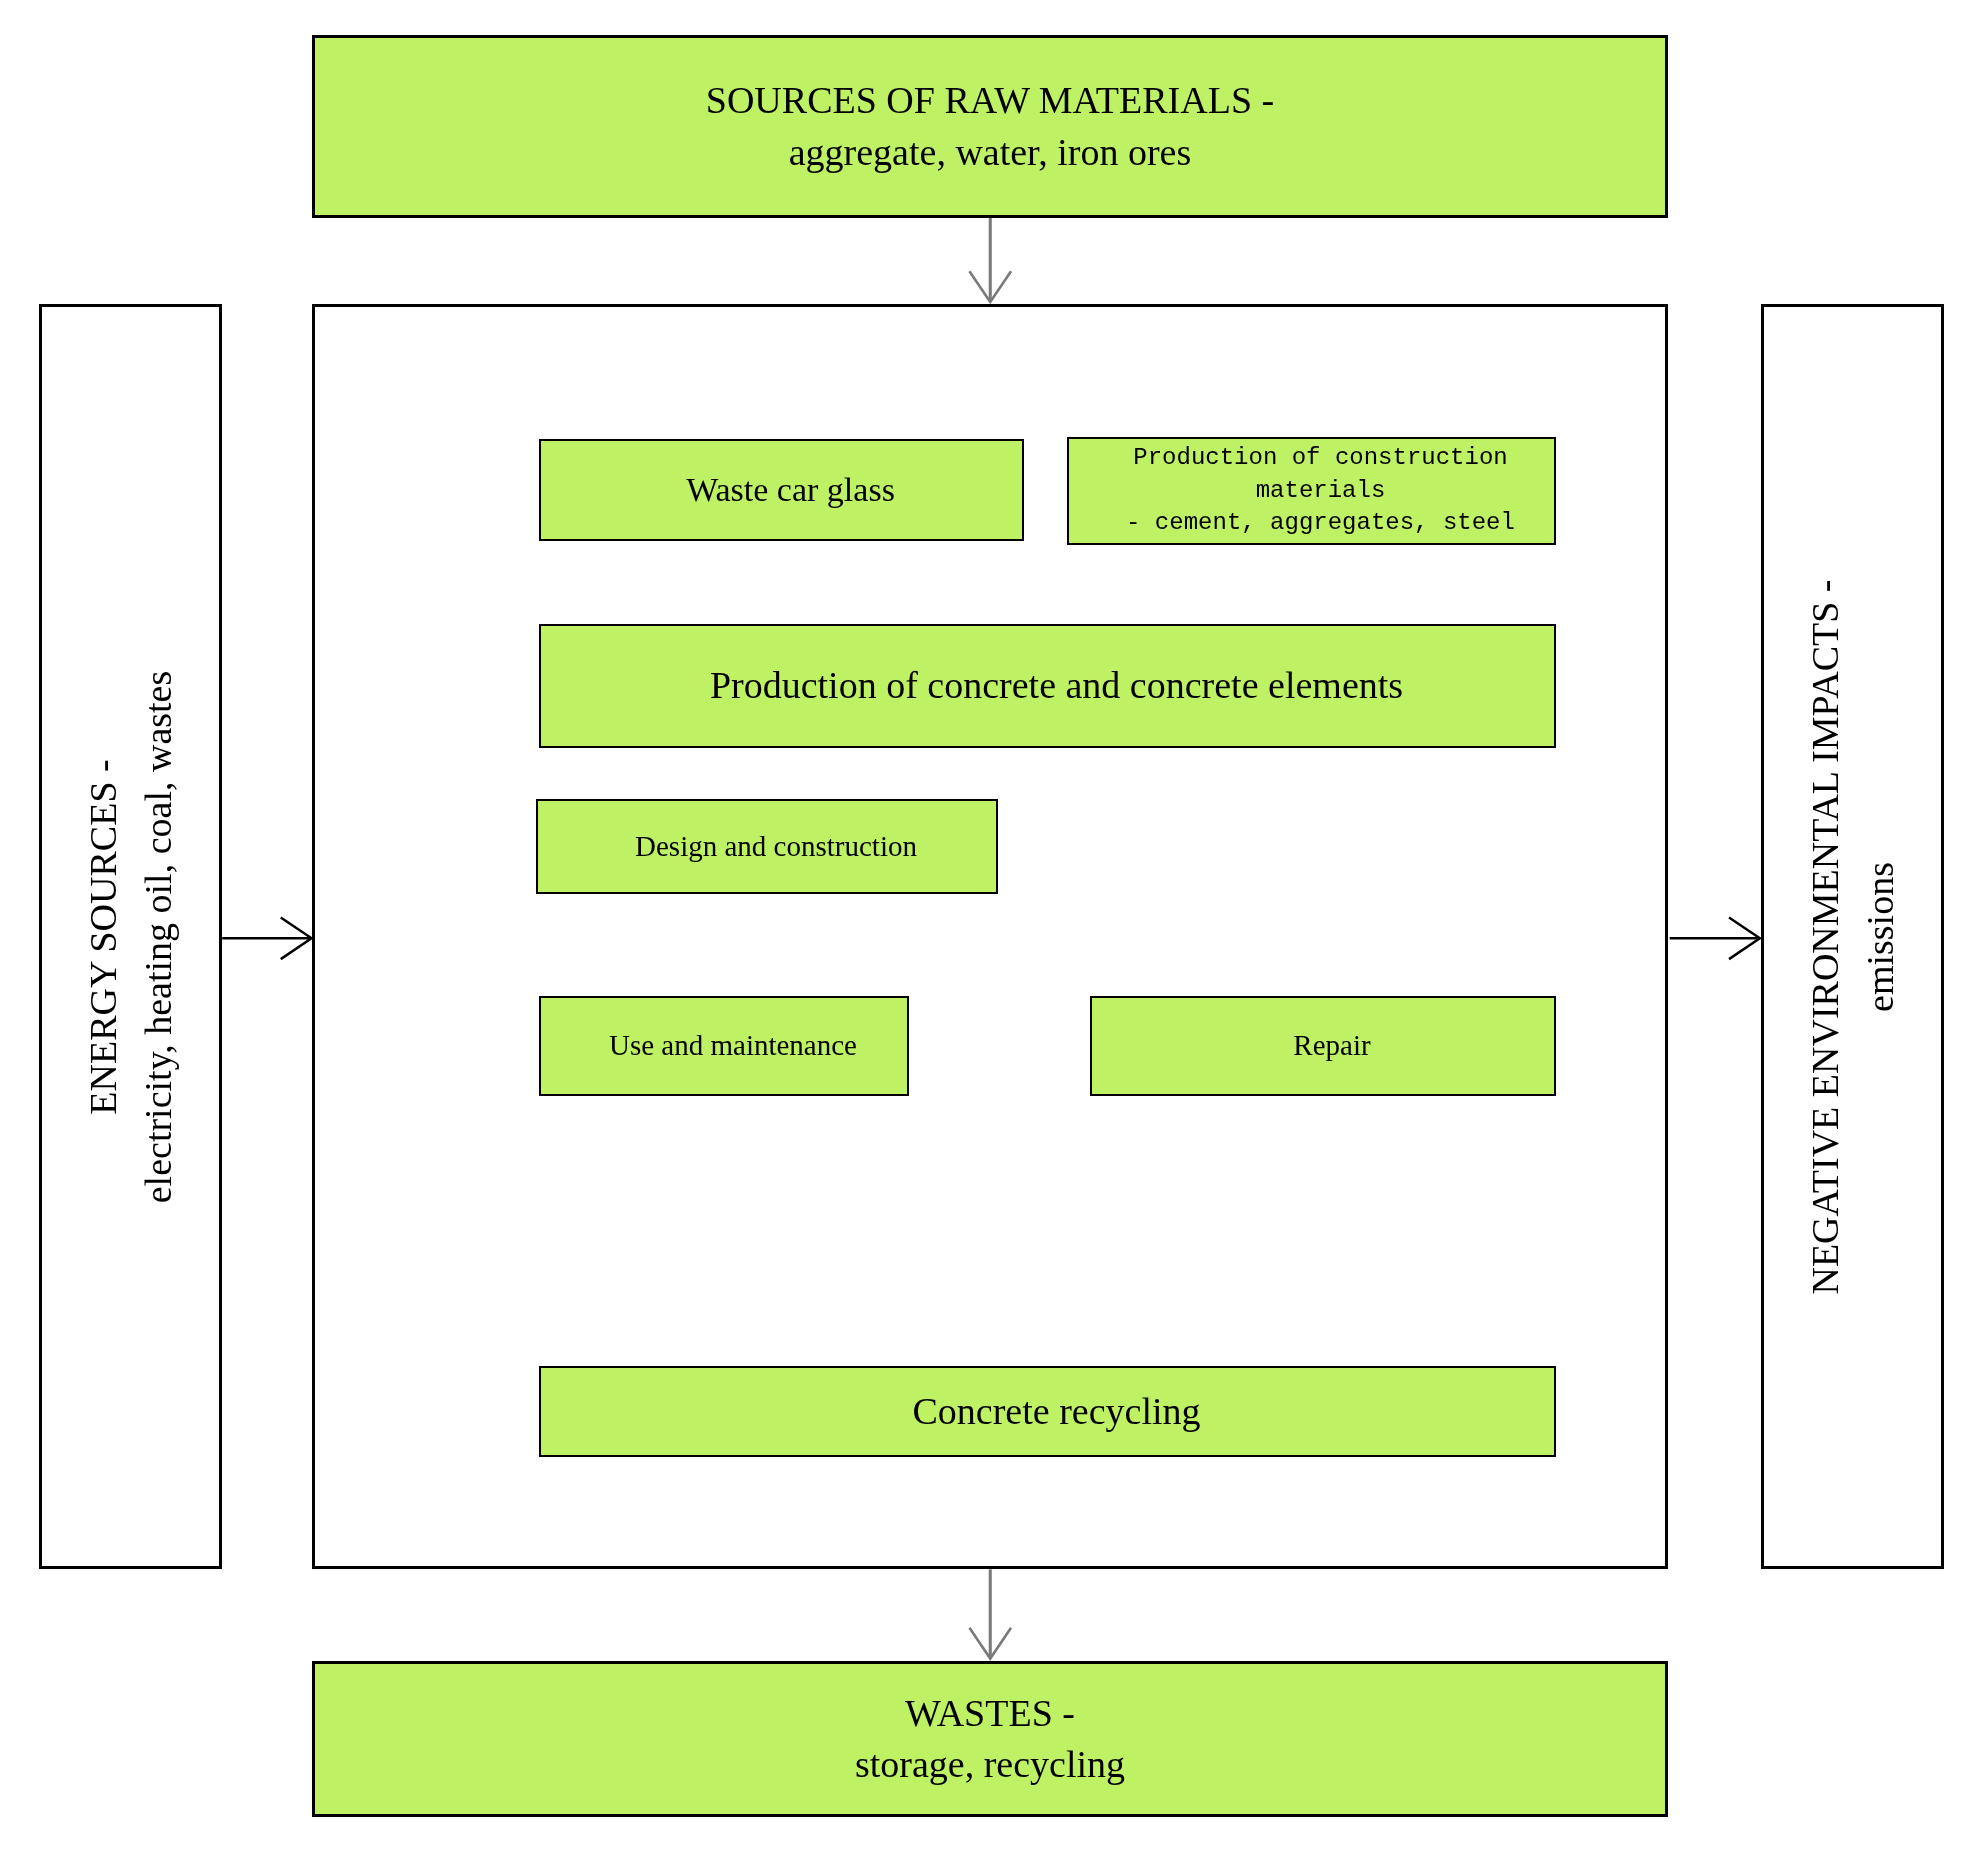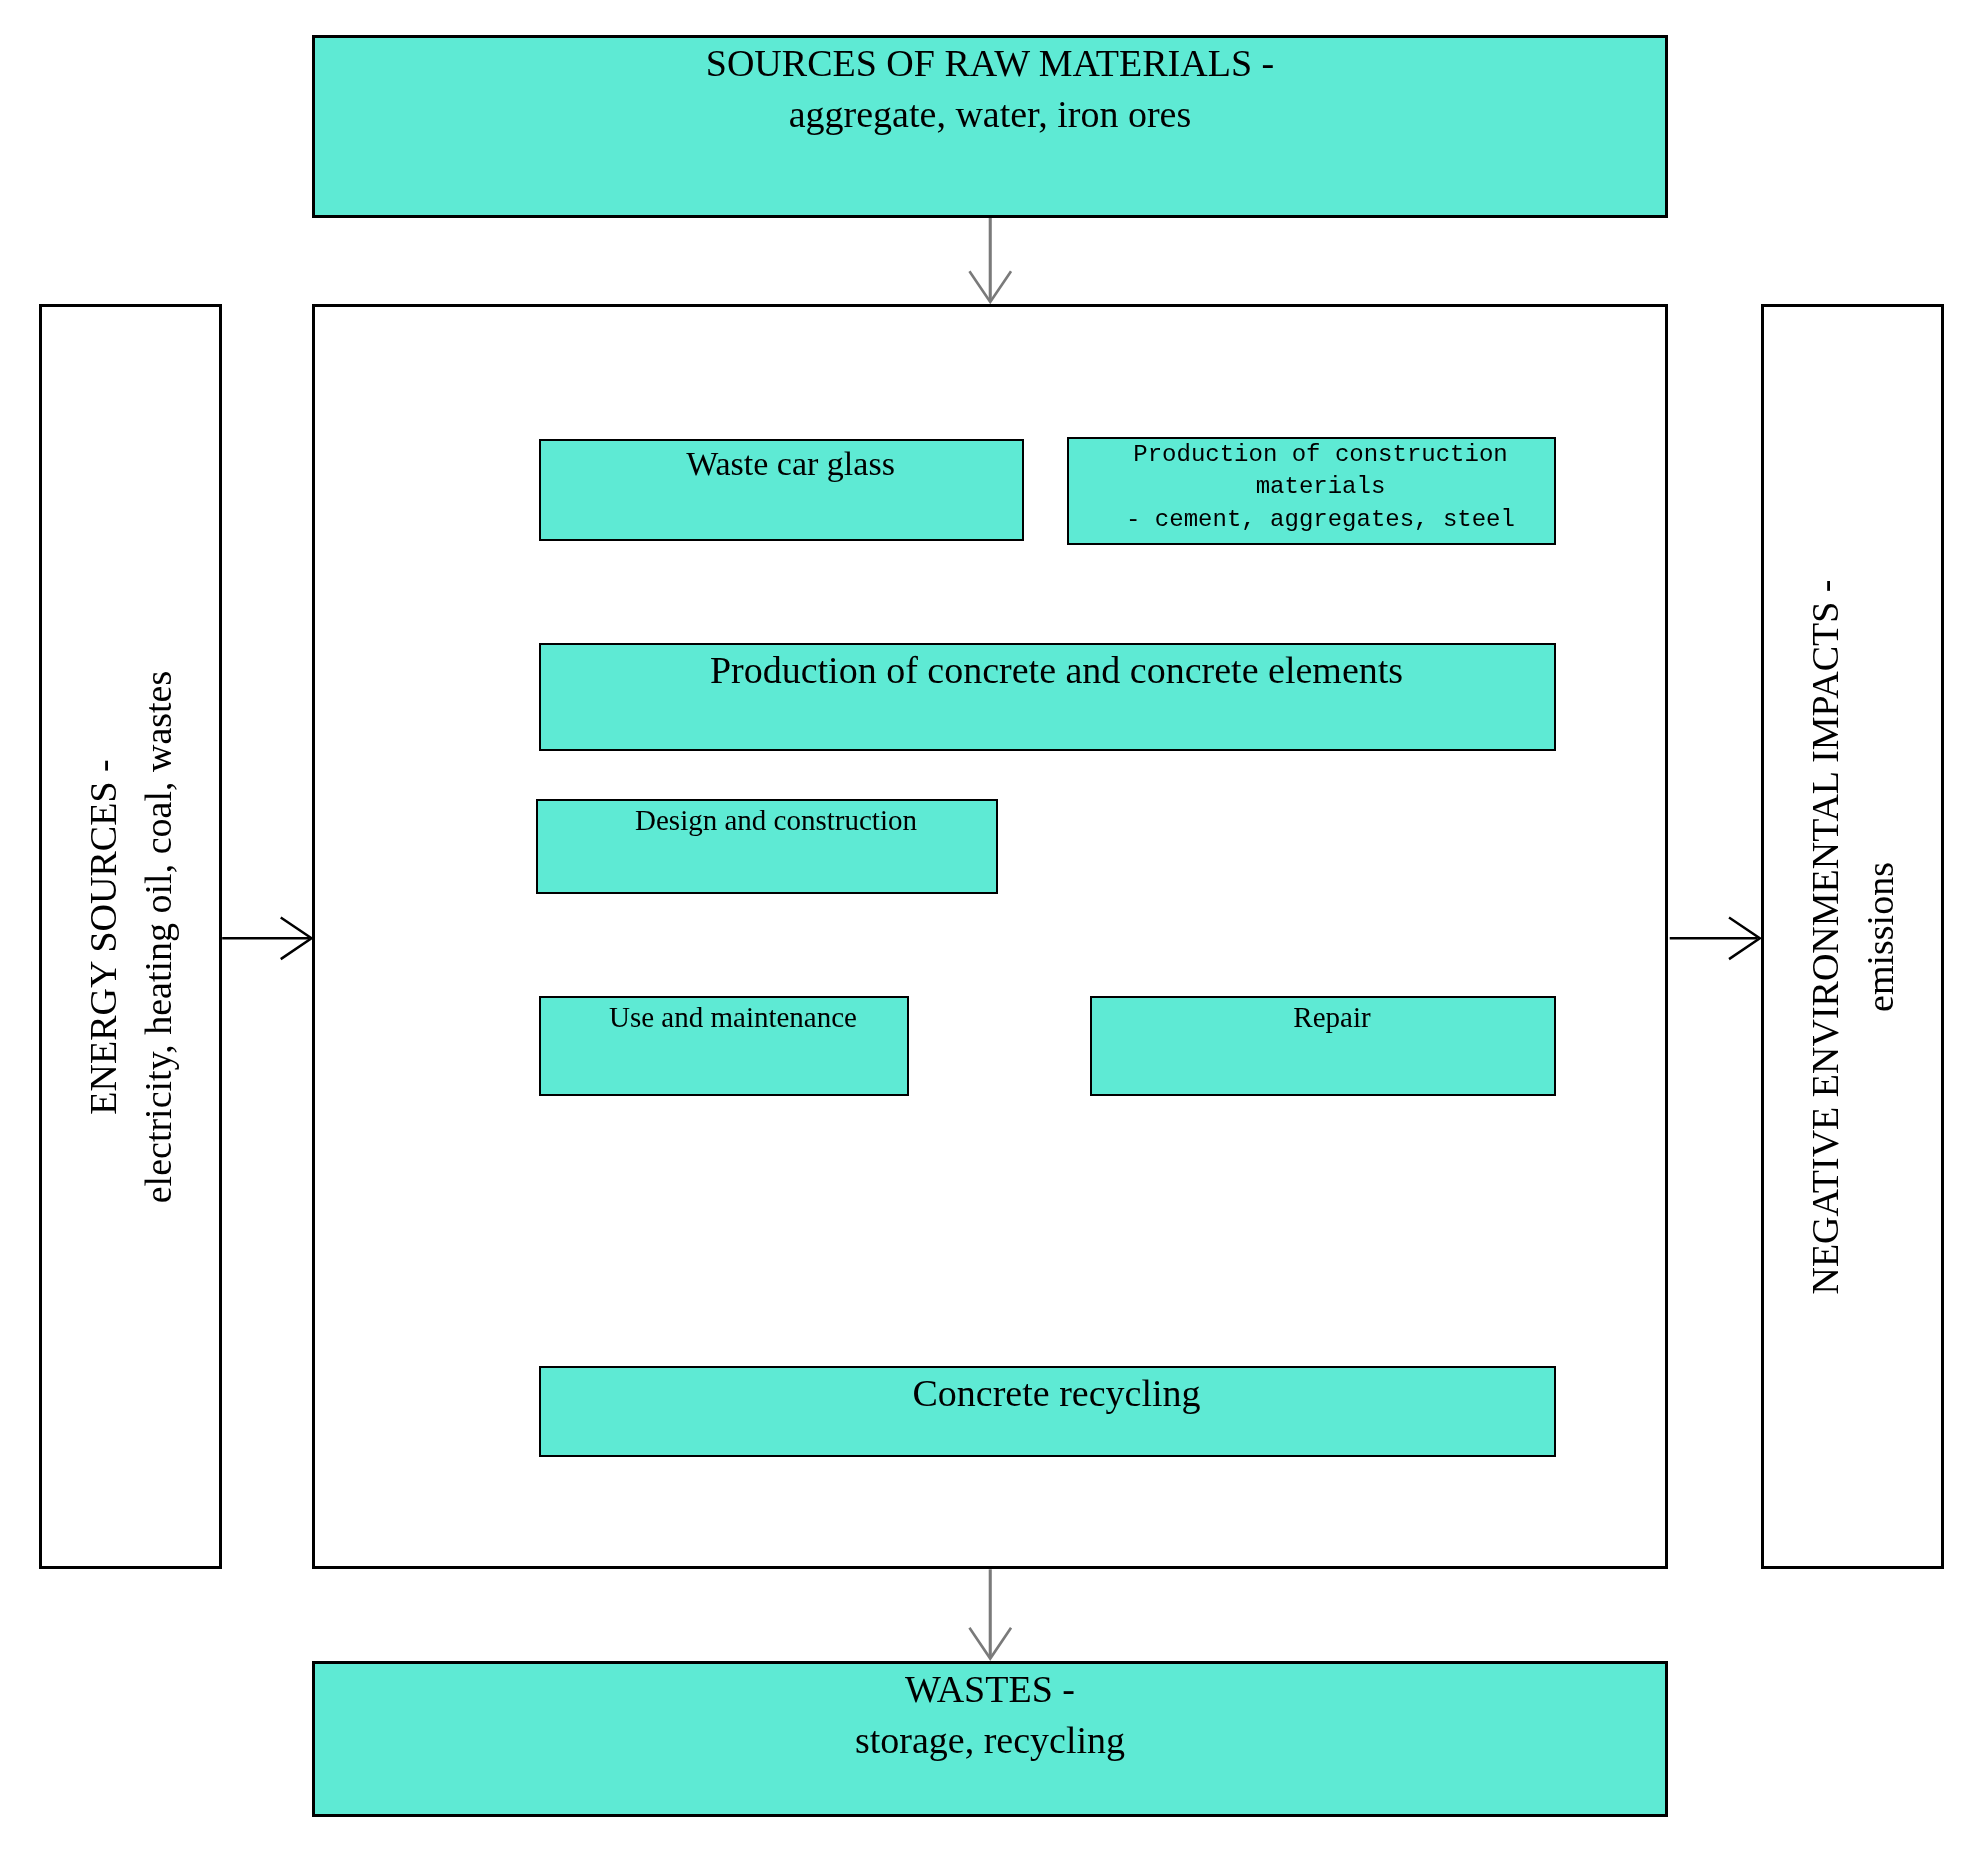--- a/index.html
+++ b/index.html
@@ -1,21 +1,21 @@
 <!DOCTYPE html>
 <html style="font-size:12.3px"><head>
 <meta charset="utf-8">
 <style>
   html,body{margin:0;padding:0;background:#fff;}
   body{width:1962px;height:1872px;position:relative;
        font-family:"Liberation Serif","DejaVu Serif",serif;color:#000;}
   #stage{position:absolute;left:0;top:0;width:1962px;height:1872px;overflow:hidden;}
 
-  .box{position:absolute;border:3.1px solid #000;background:#5eead4;box-sizing:border-box;
-       display:flex;justify-content:center;text-align:center;line-height:1.35;}
+  .box{position:absolute;border:3.1px solid #000;background:#bef264;box-sizing:border-box;
+       display:flex;align-items:center;justify-content:center;text-align:center;line-height:1.35;}
   .thin{border-width:2.3px;padding-left:18px;}
   .vbox{position:absolute;border:3.1px solid #000;background:#fff;box-sizing:border-box;}
   .vtext{position:absolute;left:50%;top:50%;transform:translate(-50%,-50%) rotate(-90deg);
          white-space:nowrap;text-align:center;line-height:1.45;}
 
   .f-big{font-size:38px;}
   .f-mid{font-size:34px;}
   .f-sm{font-size:29px;}
   .f-xs{font-size:24px;}
 
@@ -142,21 +142,21 @@
     <span class="f-mid">Waste car glass</span>
   </div>
 
   <div class="box thin" style="left:1067px;top:437px;width:489px;height:108px;font-family:Liberation Mono, monospace;">
     <div>
       <div class="f-xs">Production of construction materials</div>
       <div class="f-xs">- cement, aggregates, steel</div>
     </div>
   </div>
 
-  <div class="box thin" style="left:539px;top:624px;width:1017px;height:108px;margin-top:19px;">
+  <div class="box thin" style="left:539px;top:624px;width:1017px;height:124px;">
     <span class="f-big">Production of concrete and concrete elements</span>
   </div>
 
   <div class="box thin" style="left:536px;top:799px;width:462px;height:95px;">
     <span class="f-sm">Design and construction</span>
   </div>
 
   <div class="box thin" style="left:539px;top:996px;width:370px;height:100px;">
     <span class="f-sm">Use and maintenance</span>
   </div>

